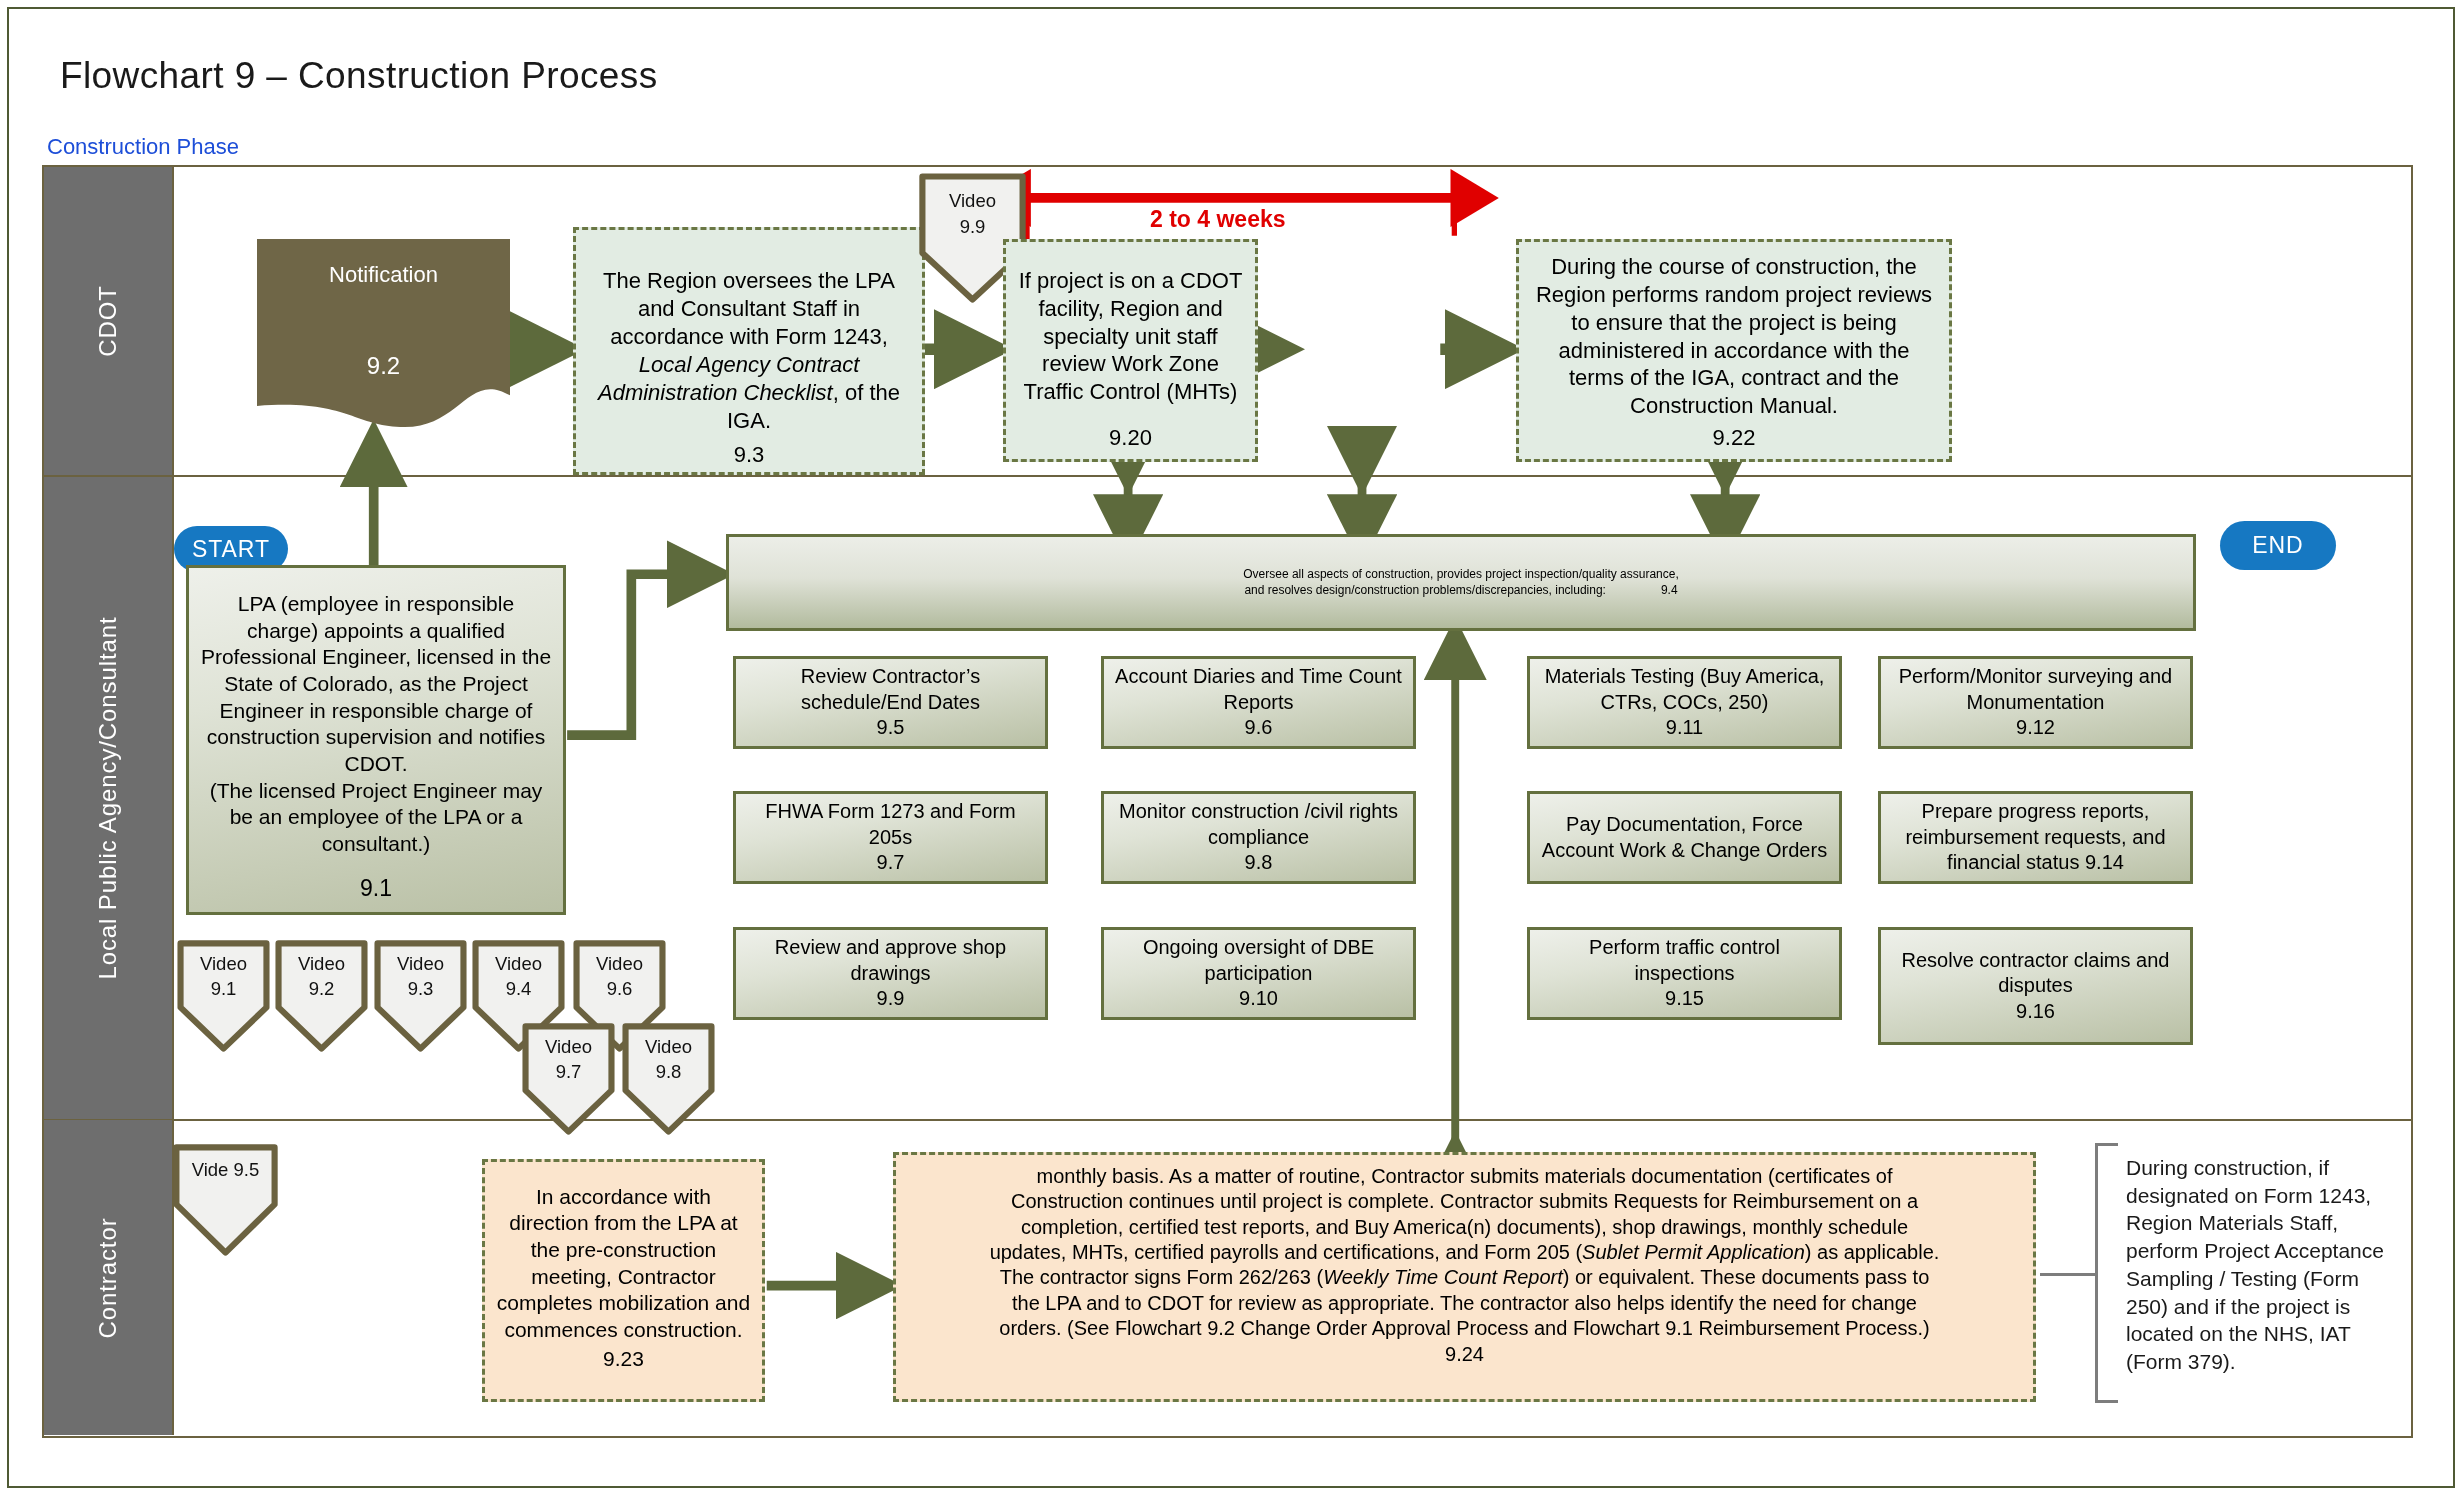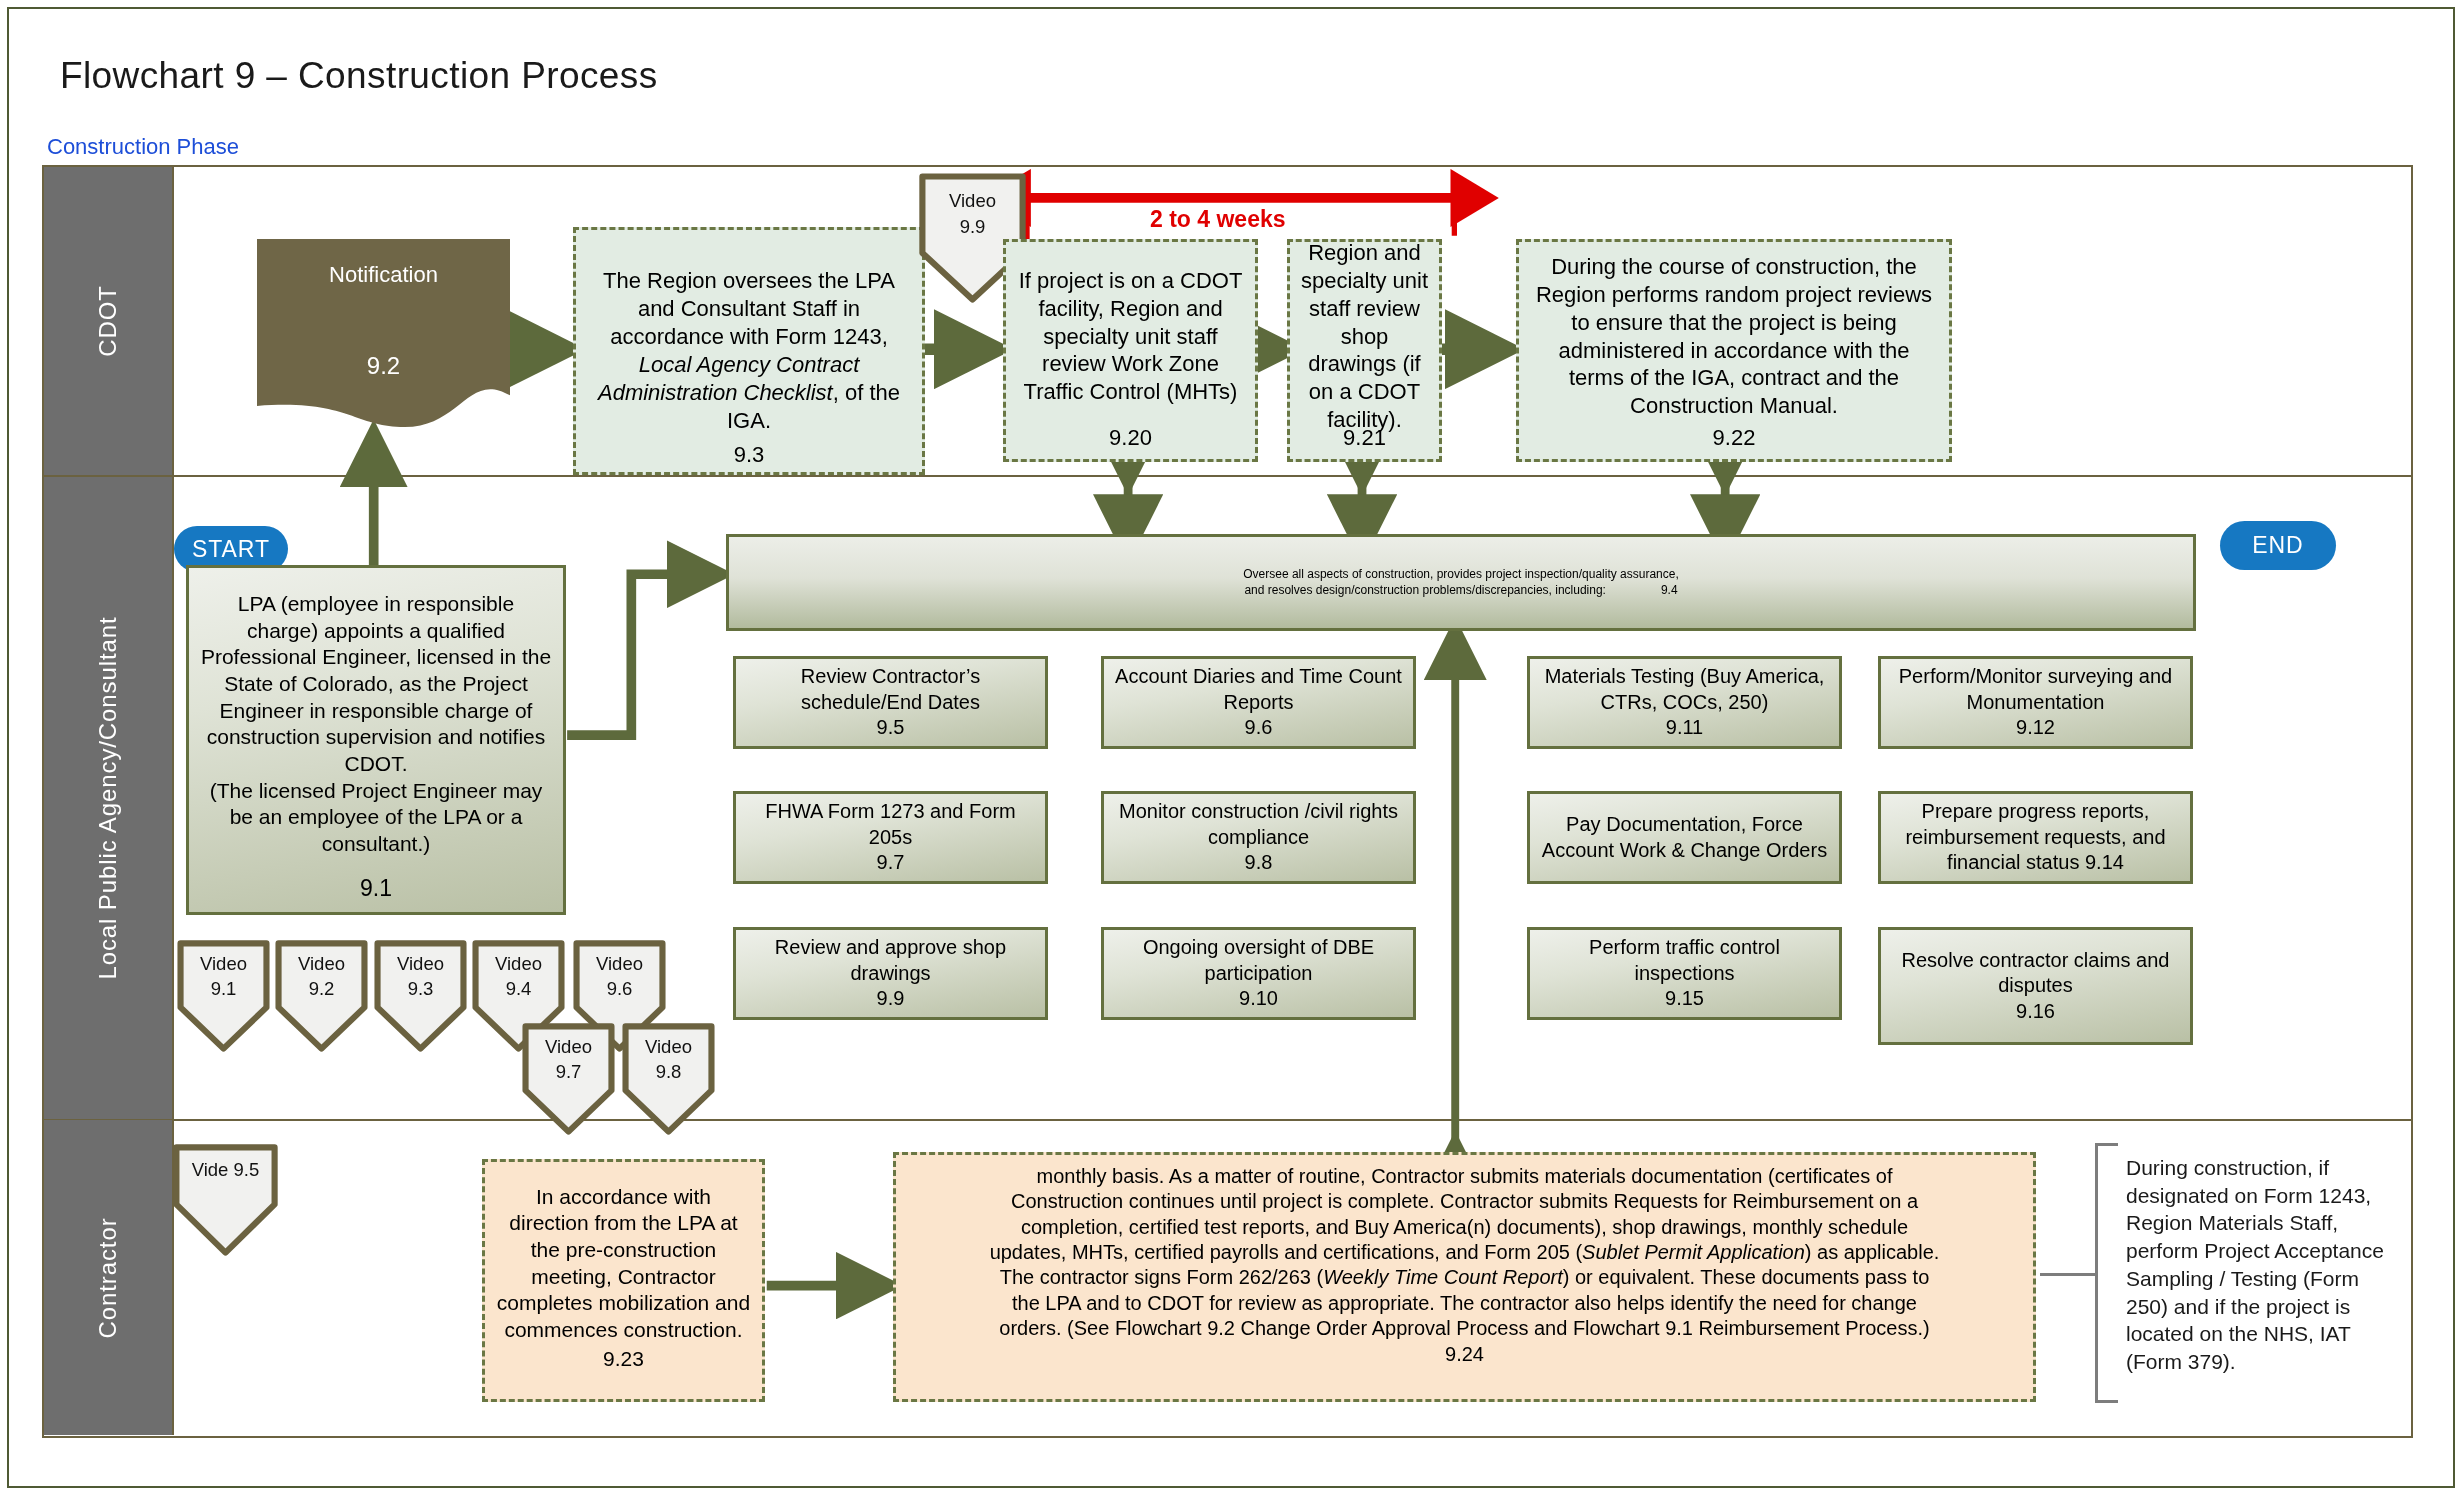--- a/index.html
+++ b/index.html
@@ -153,24 +153,20 @@
     <span style="top:44px;">9.9</span>
   </div>
 
   <div class="red-label" style="left:1150px;top:206px;">2 to 4 weeks</div>
 
   <div class="box green-dashed" style="left:1003px;top:239px;width:255px;height:223px;font-size:22px;padding:7px 7px 35px;">
     <div>If project is on a CDOT facility, Region and specialty unit staff review Work Zone Traffic Control (MHTs)</div>
     <div style="position:absolute;left:0;right:0;bottom:7px;text-align:center;">9.20</div>
   </div>
 
-  <div class="box green-dashed" style="left:1287px;top:239px;width:155px;height:223px;font-size:22px;padding:7px 5.3px 35px;">
-    <div>Region and specialty unit staff  review shop drawings (if on a CDOT facility).</div>
-    <div style="position:absolute;left:0;right:0;bottom:7px;text-align:center;">9.21</div>
-  </div>
 
   <div class="box green-dashed" style="left:1516px;top:239px;width:436px;height:223px;font-size:22px;padding:7px 10.6px 35px;">
     <div>During the course of construction, the Region performs random project reviews to ensure that the project is being administered in accordance with the terms of the IGA, contract and the Construction Manual.</div>
     <div style="position:absolute;left:0;right:0;bottom:7px;text-align:center;">9.22</div>
   </div>
 
   <div class="badge" style="left:174px;top:526px;width:114px;height:46px;">
     <span>START</span>
   </div>
   <div class="badge" style="left:2220px;top:521px;width:116px;height:49px;">

